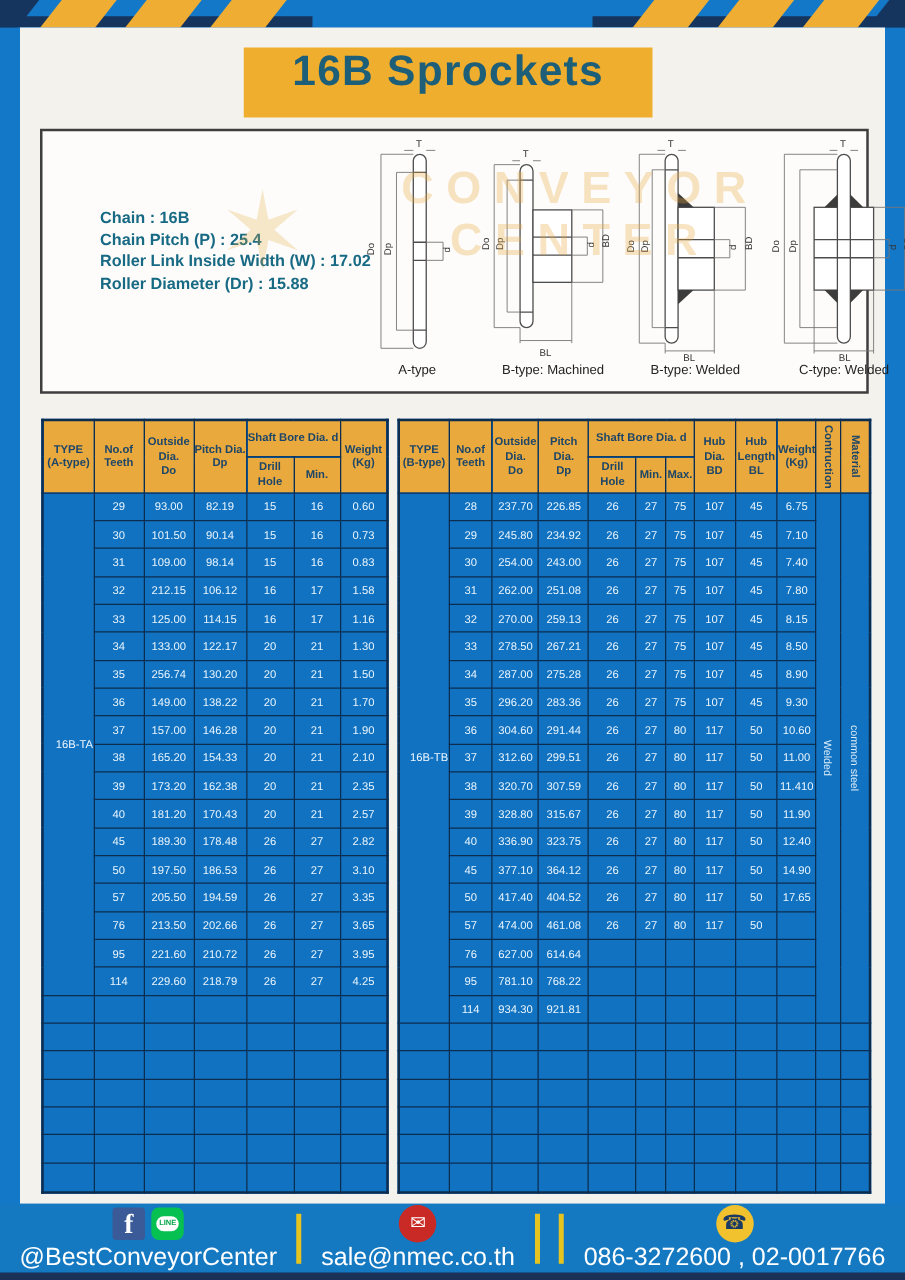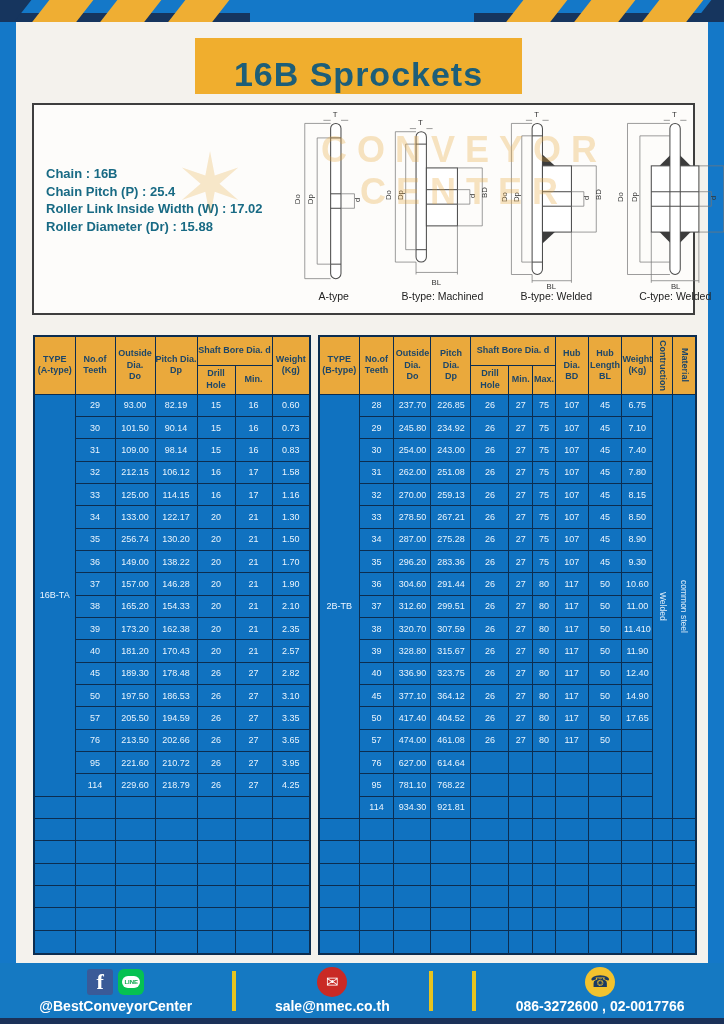--- a/index.html
+++ b/index.html
@@ -13,28 +13,28 @@
   .s-right { right:0; width:262px; }
   .navy-underbar { position:absolute; top:13px; height:9px; background:#16355e; }
   .stripe { position:absolute; top:-5px; height:34px; width:44px; transform:skewX(-38deg); }
   .st-gold { background:#efae33; }
   .st-navy { background:#16355e; }
 
   
   .page { position:absolute; left:16px; top:22px; width:692px; height:941px; background:#f4f2ed; }
 
   .title-banner { position:absolute; left:179px; top:16px; width:327px; height:56px;
-    background:#f0ae2e; display:flex; align-items:flex-end; justify-content:center; }
+    background:#f0ae2e; display:flex; align-items:flex-start; justify-content:center; }
   .title-banner span { font-size:34px; font-weight:bold; color:#1d5e78; letter-spacing:1px; }
 
   
   .draw-box { position:absolute; left:16px; top:81px; width:663px; height:212px;
     background:#fdfcfa; border:2px solid #3e3e3e; }
   .specs { position:absolute; left:12px; top:60px; z-index:2; }
-  .specs div { font-size:13px; font-weight:bold; color:#186a84; line-height:17.5px; }
+  .specs div { font-size:13px; font-weight:bold; color:#186a84; line-height:17.5px;margin-left:34px; }
   .diagrams { position:absolute; left:248px; top:6px; width:408px; height:200px; display:flex; z-index:1; }
   .diag { flex:1; display:flex; flex-direction:column; align-items:center; }
   .diag svg { height:178px; }
   .diag-caption { font-size:10.5px; color:#222; margin-top:1px; }
   .watermark { position:absolute; left:215px; top:24px; width:430px; text-align:center;
     z-index:3; pointer-events:none; }
   .watermark div { font-size:36px; font-weight:800; letter-spacing:10px; line-height:1.18;
     color:rgba(233,167,56,0.30); }
   .wm-star { position:absolute; left:140px; top:30px; font-size:86px; color:rgba(233,167,56,0.25);
     z-index:3; pointer-events:none; }
@@ -47,30 +47,30 @@
   table { border-collapse:collapse; table-layout:fixed; position:absolute; height:620px;
     background:#1072c0; }
   #table-a { left:17px; top:313px; width:276px; }
   #table-b { left:302px; top:313px; width:379px; }
   th, td { border:1.5px solid #0c2d50; text-align:center; vertical-align:middle; overflow:hidden; }
   table { border:2.5px solid #0c2d50; }
   thead tr { height:29px; }
   th { background:#eaa93c; color:#1d4668; font-size:9px; font-weight:bold;
     white-space:pre-line; line-height:1.25; }
   td { font-size:9px; color:#e9f4fd; }
-  .tcell { font-size:9px; color:#eef6ff; }
+  .tcell { font-size:9px; color:#eef6ff;text-align:right; }
   .vcell { writing-mode:vertical-rl; font-size:8.5px; color:#ddecf9; }
   th.vhead { writing-mode:vertical-rl; }
 
   
   .footer { position:absolute; left:0; top:963px; width:724px; height:55px; background:#1579c2;
     display:flex; align-items:center; justify-content:space-evenly; }
   .fgroup { display:flex; flex-direction:column; align-items:center; justify-content:center; gap:1px; }
   .ficons { display:flex; gap:5px; align-items:center; height:30px; }
-  .ftext { font-size:14px; font-weight:bold; color:#fff; white-space:nowrap; }
+  .ftext { font-size:20px; font-weight:normal; color:#fff; white-space:nowrap; }
   .fdivider { width:4px; height:40px; background:#e6c41f; }
   .fb-icon { width:26px; height:26px; background:#3a5a98; color:#fff; border-radius:3px;
     font-family:"Liberation Serif",serif; font-weight:bold; font-size:22px; text-align:center;
     line-height:26px; }
   .line-icon { width:26px; height:26px; background:#06c152; border-radius:6px;
     display:flex; align-items:center; justify-content:center; }
   .line-bubble { background:#fff; border-radius:6px; padding:3px 2px; font-size:6px;
     font-weight:bold; color:#06a64a; line-height:1; }
   .mail-icon { width:30px; height:30px; background:#c92a25; border-radius:50%; color:#fff;
     font-size:15px; text-align:center; line-height:30px; }
@@ -543,21 +543,21 @@
           <th rowspan="2" class="vhead">Material</th>
         </tr>
         <tr>
           <th>Drill Hole</th>
           <th>Min.</th>
           <th>Max.</th>
         </tr>
       </thead>
       <tbody id="tbody-b">
           <tr>
-            <td rowspan="19" class="tcell">2B-TB</td>
+            <td rowspan="19" class="tcell">16B-TB</td>
             <td>28</td>
             <td>237.70</td>
             <td>226.85</td>
             <td>26</td>
             <td>27</td>
             <td>75</td>
             <td>107</td>
             <td>45</td>
             <td>6.75</td>
             <td rowspan="19" class="vcell">Welded</td>

